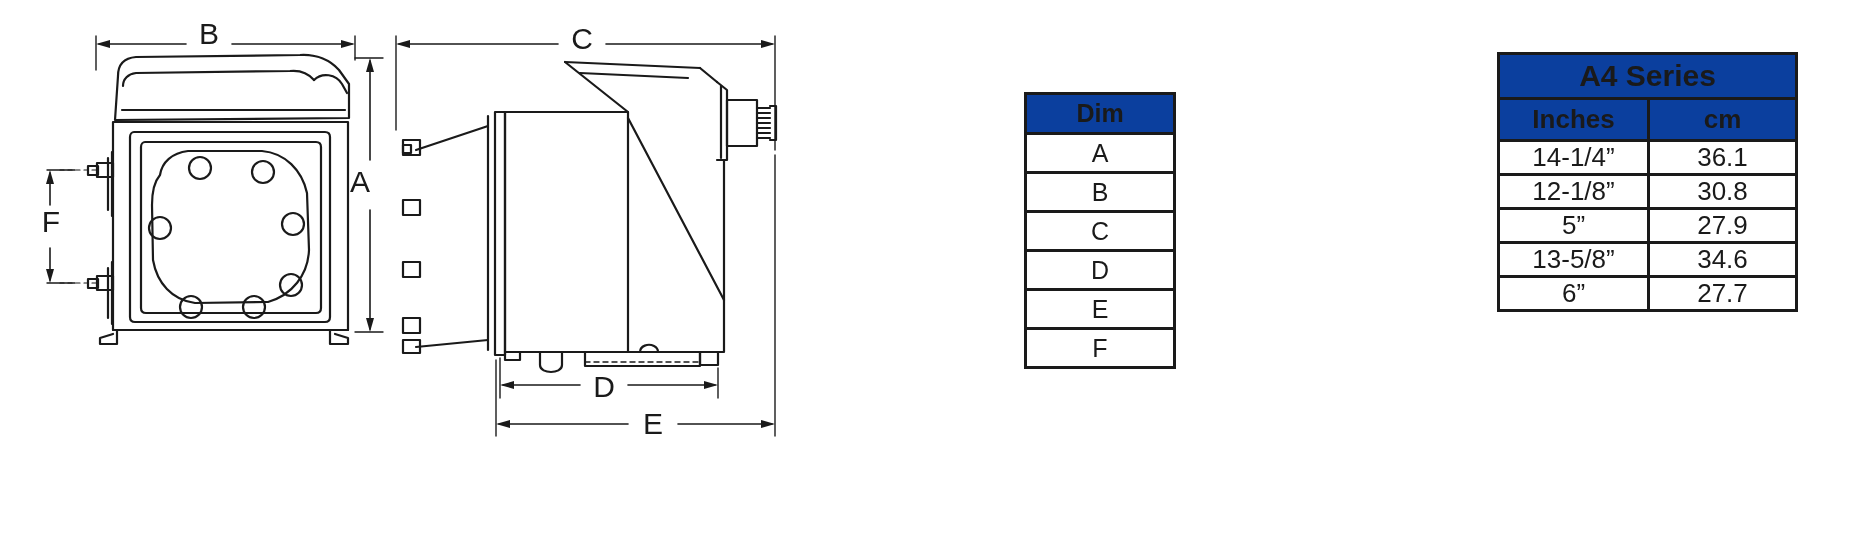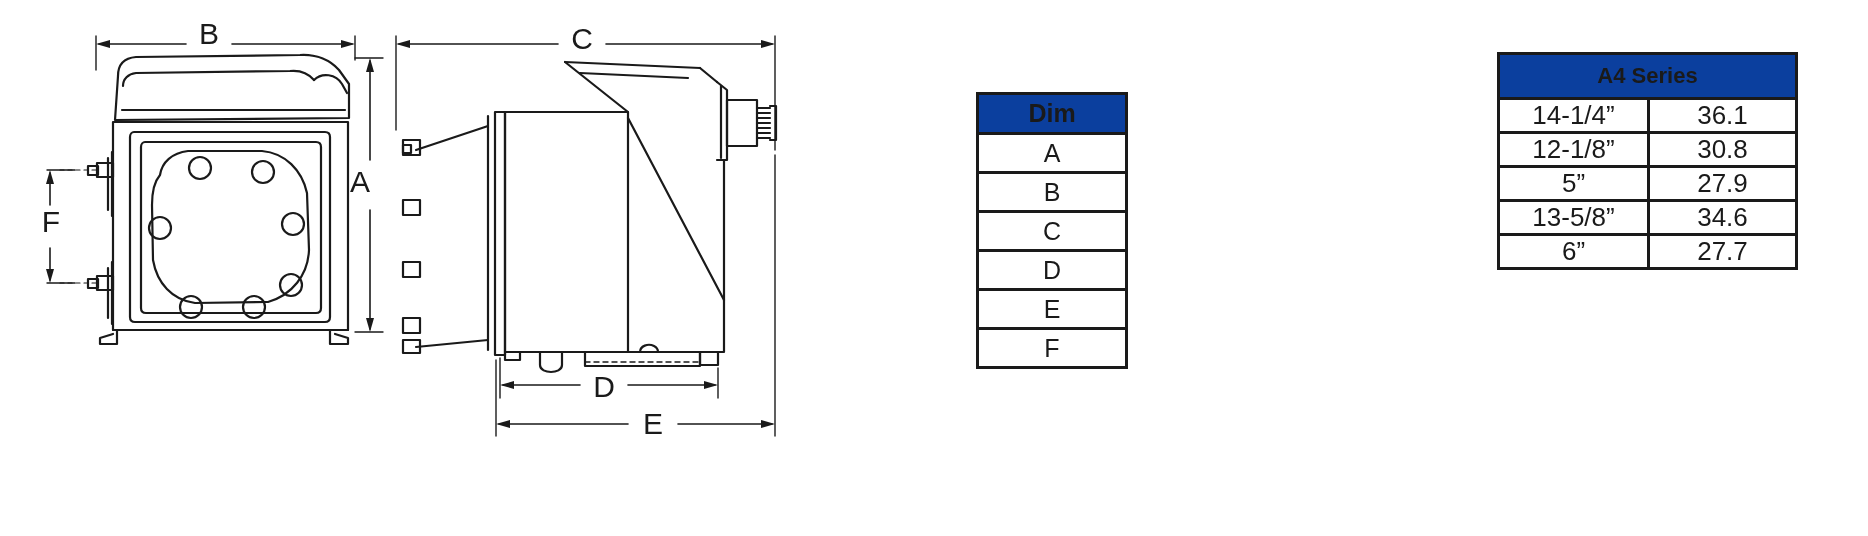--- a/index.html
+++ b/index.html
@@ -34,27 +34,27 @@
     padding: 0;
     white-space: nowrap;
   }
   .hdr-blue {
     background: #0b3f9e;
     color: #ffffff;
     font-weight: bold;
   }
 
   
-  #dim-table { left: 976px; top: 92px; width: 152px; }
+  #dim-table { left: 1024px; top: 92px; width: 152px; }
   #dim-table th.dim-title { height: 40px; font-size: 25px; }
   #dim-table td.dim-cell  { height: 39px; font-size: 25px; }
 
   
   #a4-table { left: 1497px; top: 52px; width: 298px; }
-  #a4-table th.a4-title { height: 45px; font-size: 22px; margin-left: 21px; }
+  #a4-table th.a4-title { height: 45px; font-size: 30px; margin-left: 21px; }
   #a4-table th.a4-sub   { height: 42px; font-size: 26px; }
   #a4-table td.a4-cell  { height: 21px; font-size: 26px; }
   #a4-table col.c-in { width: 150px; }
   #a4-table col.c-cm { width: 148px; }
 
   
   .dim-label {
     position: absolute;
     font-size: 30px;
     color: #1a1a1a;
@@ -250,20 +250,24 @@
 
   <table class="spec-table" id="a4-table">
     <colgroup>
         <col class="c-in">
         <col class="c-cm">
       </colgroup>
     <thead>
       <tr>
         <th class="hdr-blue a4-title" colspan="2">A4 Series</th>
       </tr>
+      <tr>
+        <th class="hdr-blue a4-sub">Inches</th>
+        <th class="hdr-blue a4-sub">cm</th>
+      </tr>
     </thead>
     <tbody>
       <tr>
         <td class="a4-cell">14-1/4”</td>
         <td class="a4-cell">36.1</td>
       </tr>
       <tr>
         <td class="a4-cell">12-1/8”</td>
         <td class="a4-cell">30.8</td>
       </tr>

